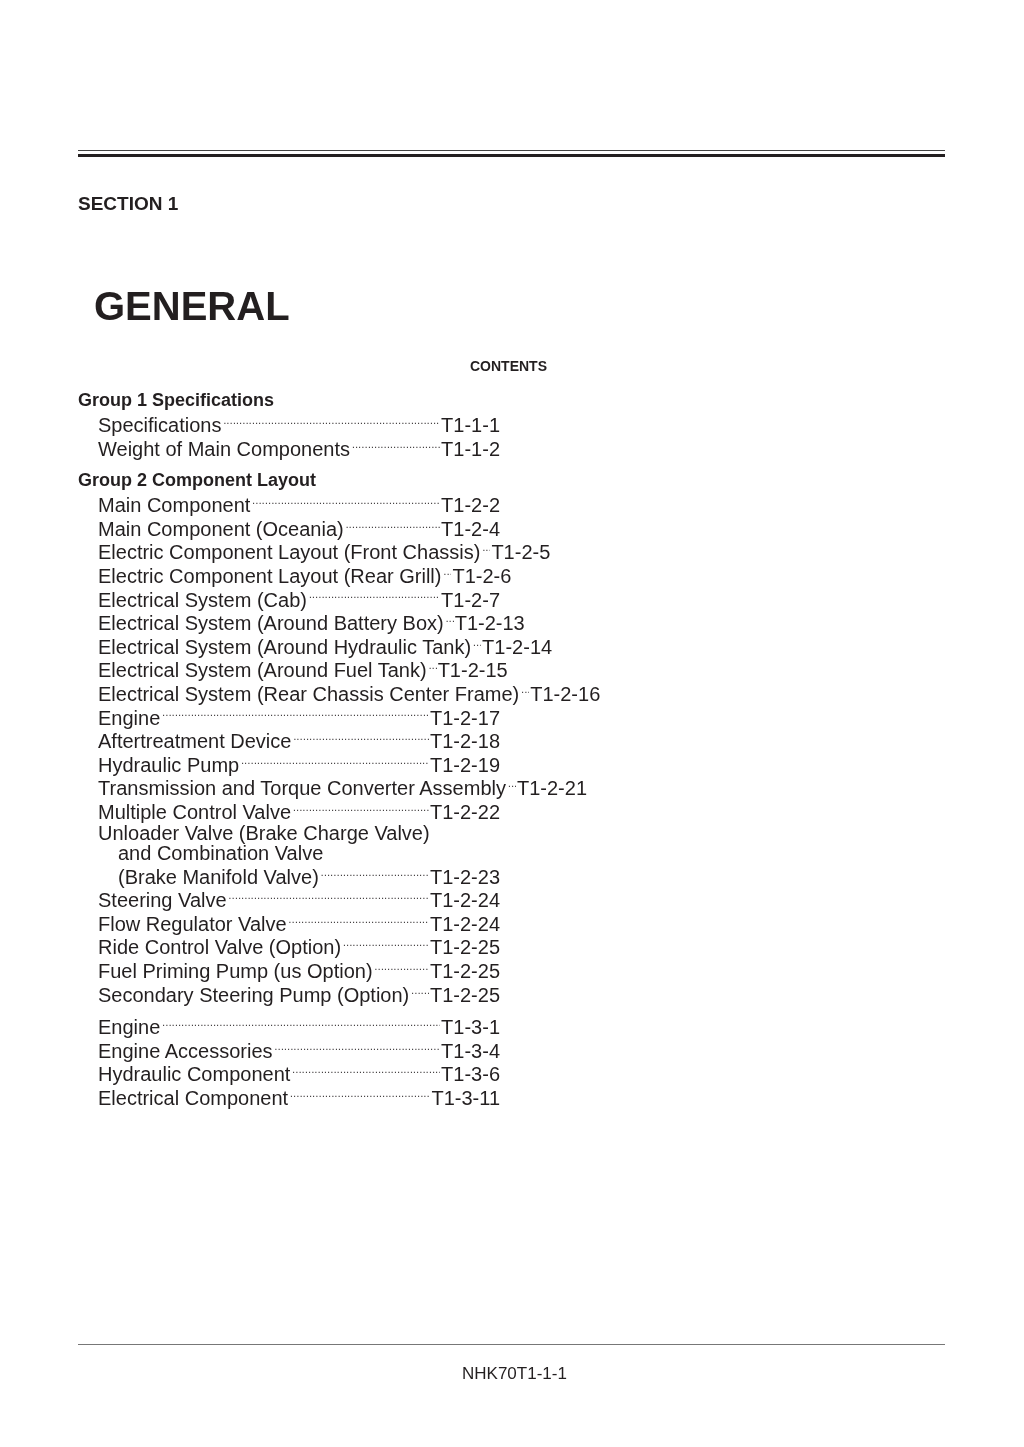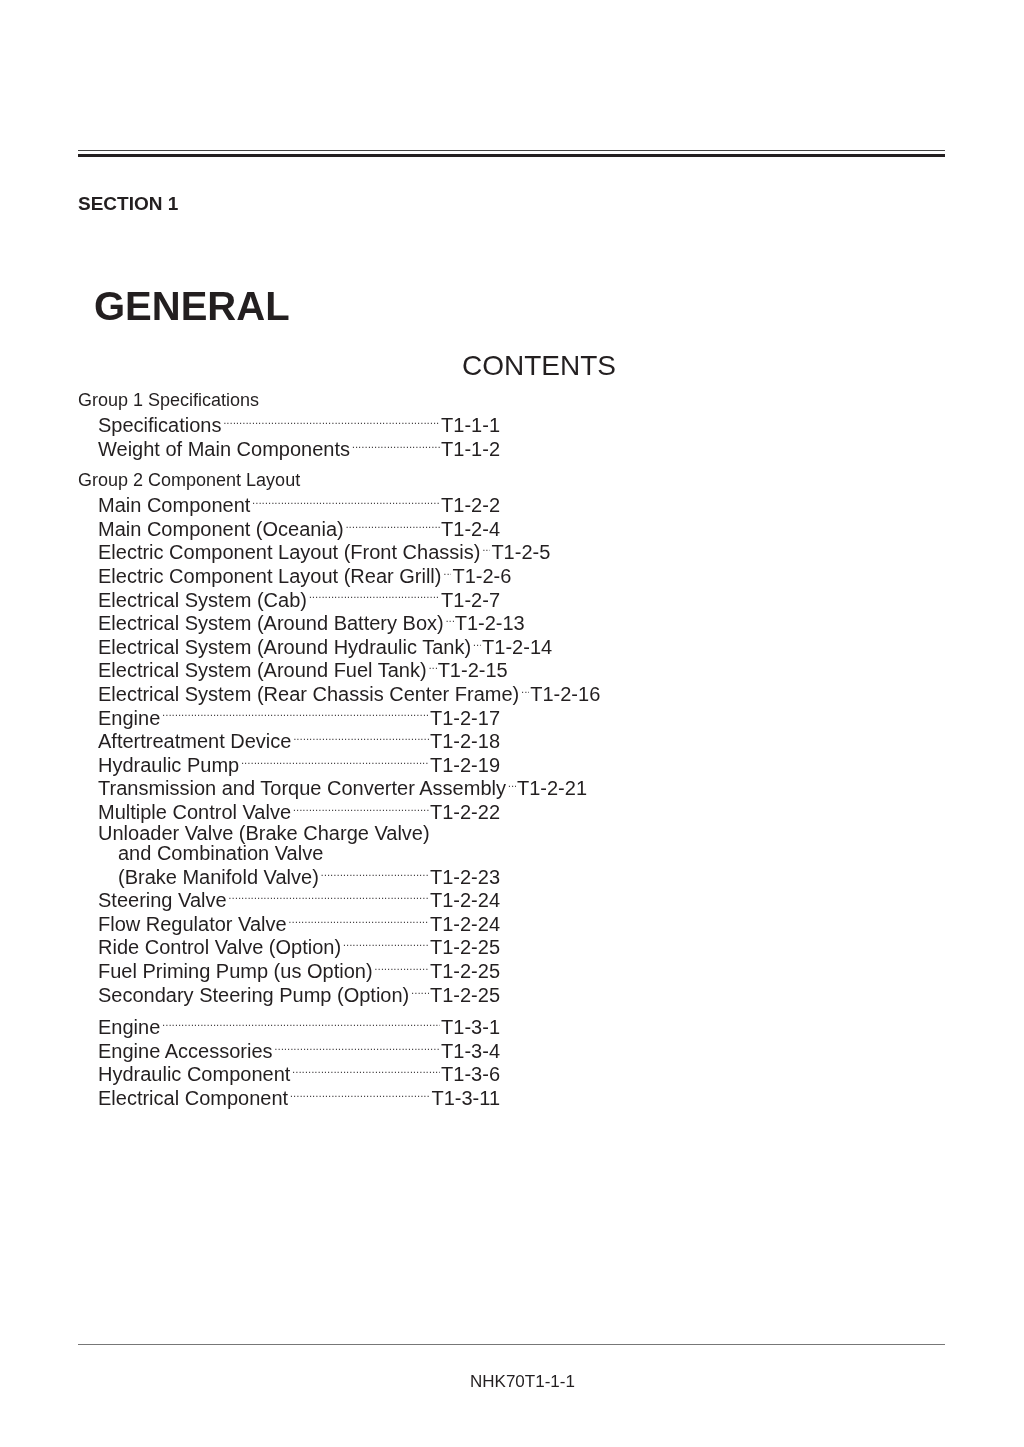--- a/index.html
+++ b/index.html
@@ -52,37 +52,37 @@
       top: 268px;
       font-size: 40px;
       font-weight: bold;
       margin: 16px;
       line-height: 1.1;
     }
     .contents-heading {
       position: absolute;
       left: 454px;
       top: 343px;
-      font-size: 28px;
-      font-weight: normal;
-      margin: 8px;
+      font-size: 14px;
+      font-weight: bold;
+      margin: 16px;
       line-height: 1.1;
     }
     .toc {
       position: absolute;
       left: 78px;
       top: 388px;
       width: 422px;
     }
     .group {
       margin-bottom: 9px;
     }
     .group-title {
       font-size: 18px;
-      font-weight: normal;
+      font-weight: bold;
       line-height: 24px;
       margin: 0;
       white-space: nowrap;
     }
     .entry {
       display: flex;
       align-items: baseline;
       font-size: 20px;
       line-height: 20.6px;
       padding-left: 20px;
@@ -119,21 +119,21 @@
       top: 1344px;
       width: 867px;
       height: 1px;
       background: #777;
     }
     .footer-code {
       position: absolute;
       left: 454px;
       top: 1356px;
       font-size: 17px;
-      margin: 16px;
+      margin: 8px;
       line-height: 1.2;
       font-family: "Liberation Sans Narrow", "Liberation Sans", sans-serif;
     }
   </style>
 </head>
 <body>
 
 <div class="top-rule">
   <div class="thin"></div>
   <div class="thick"></div>

